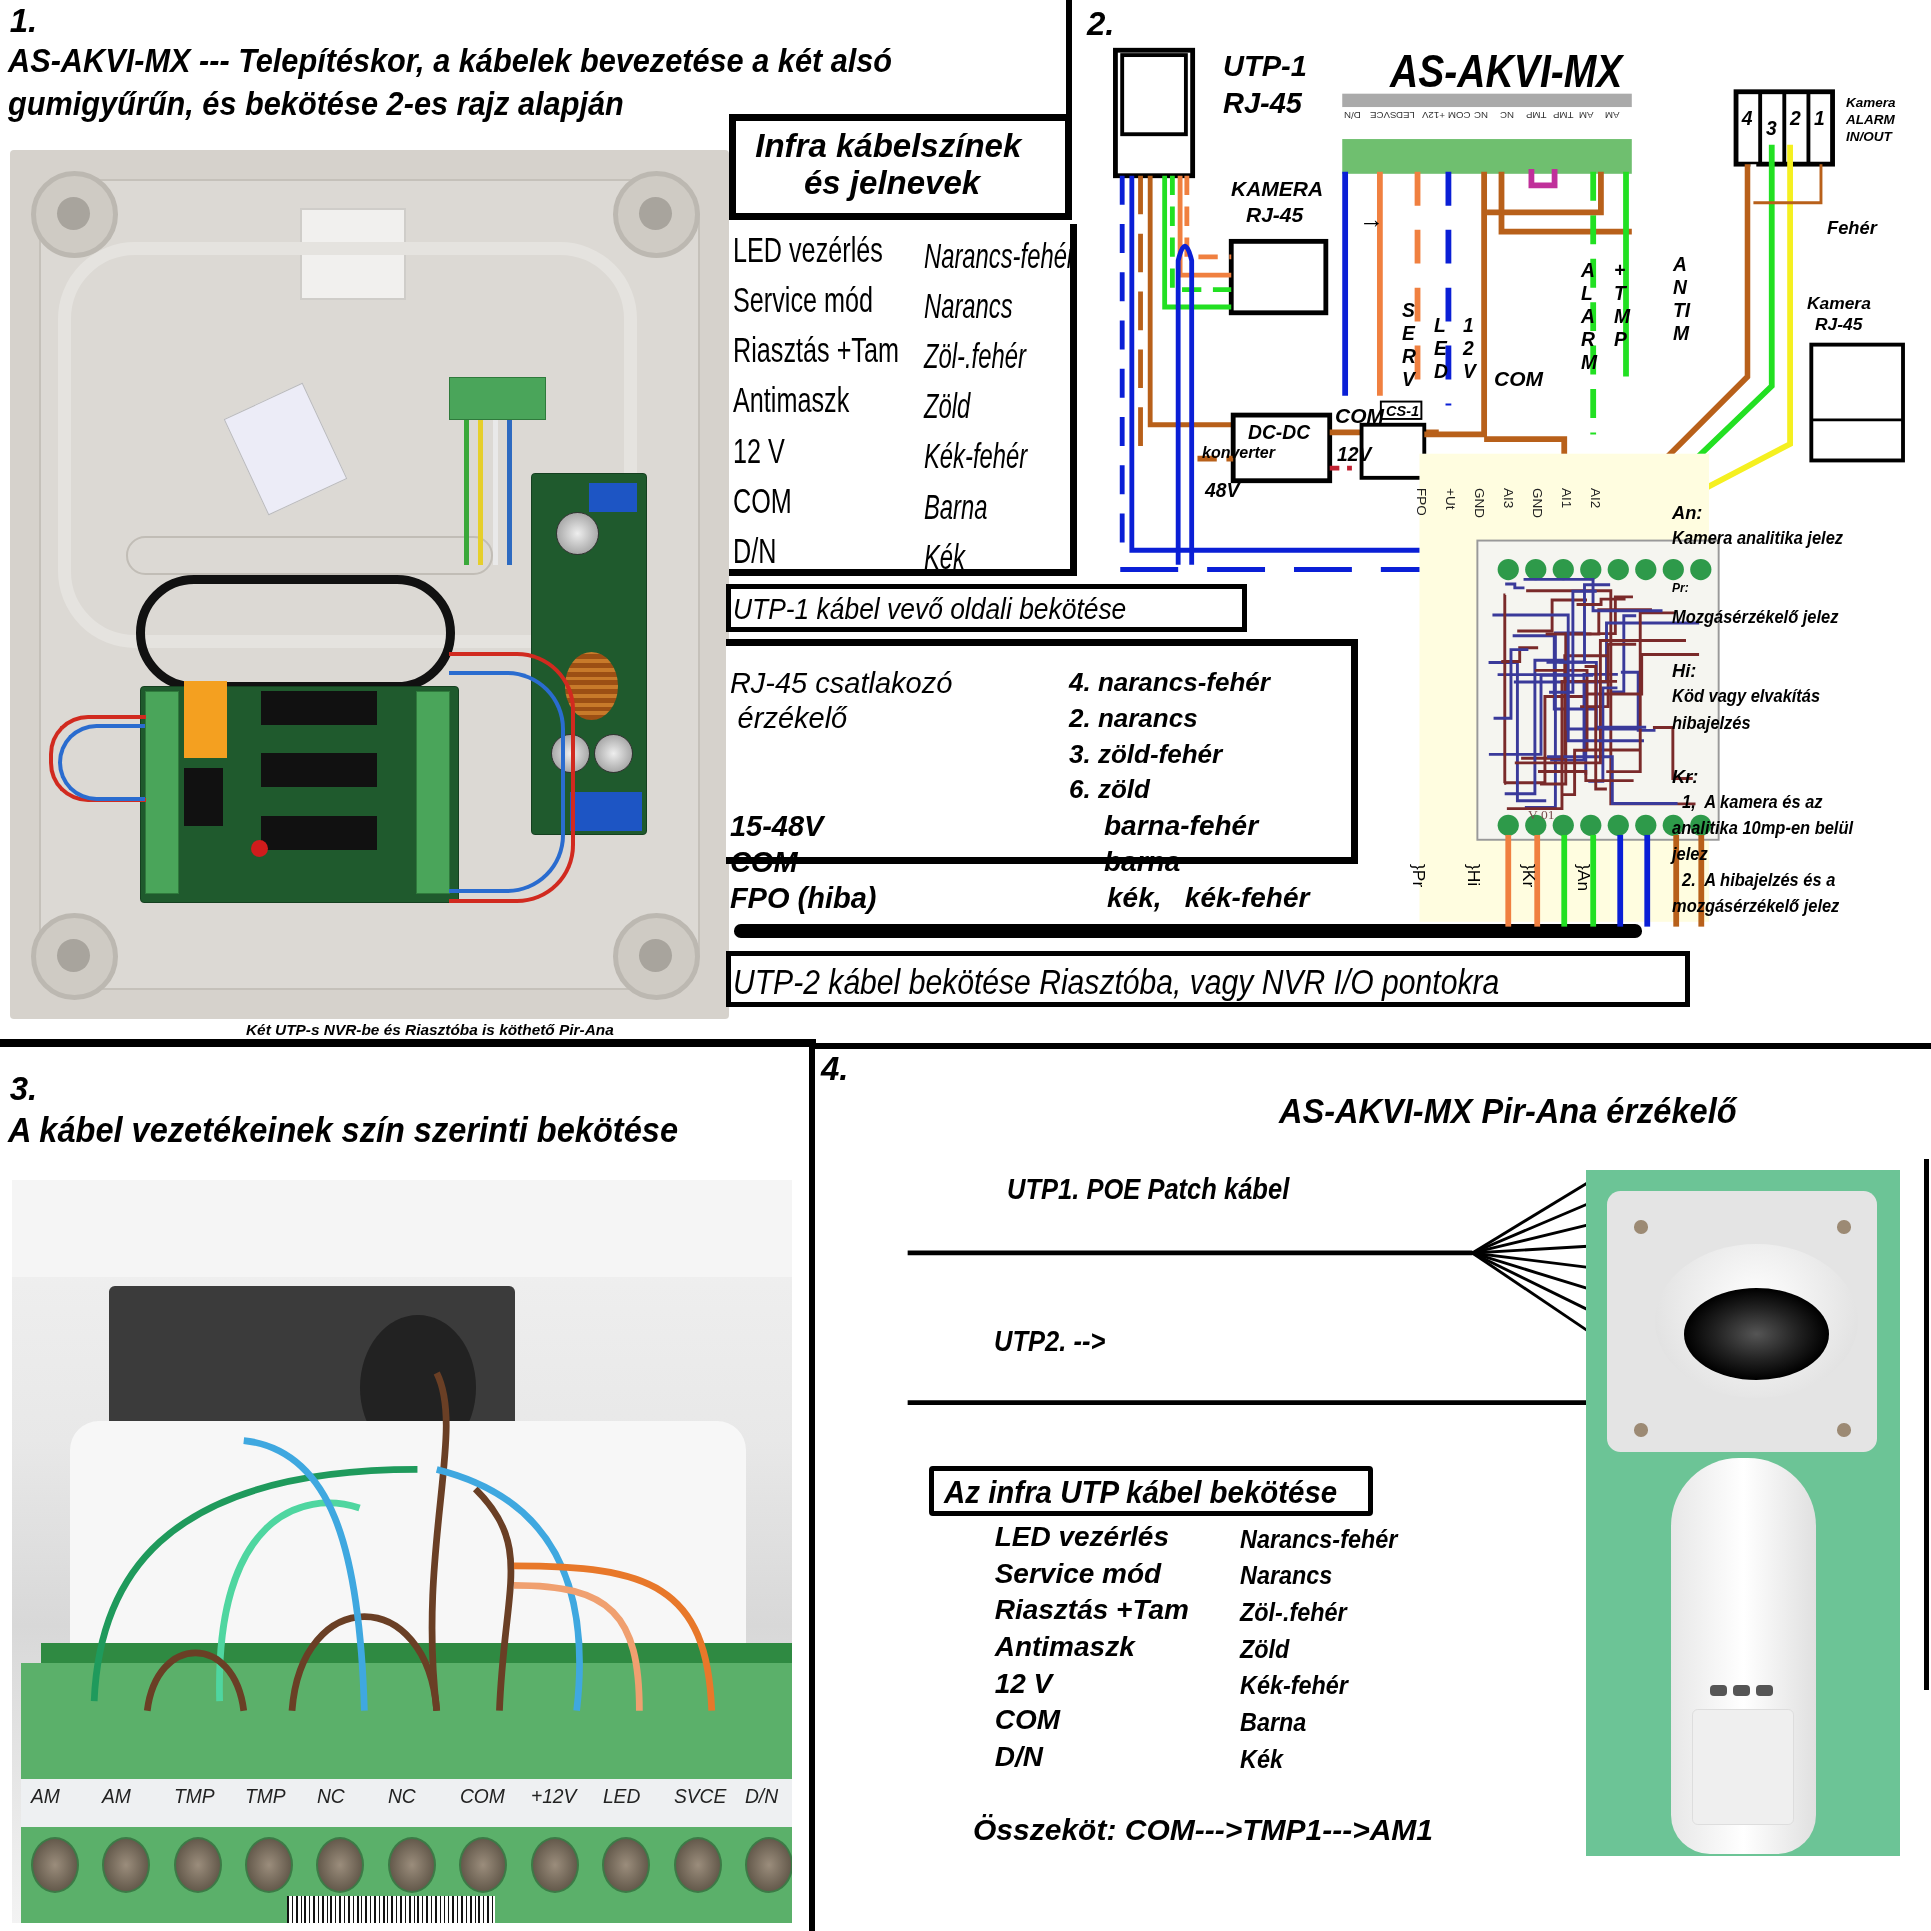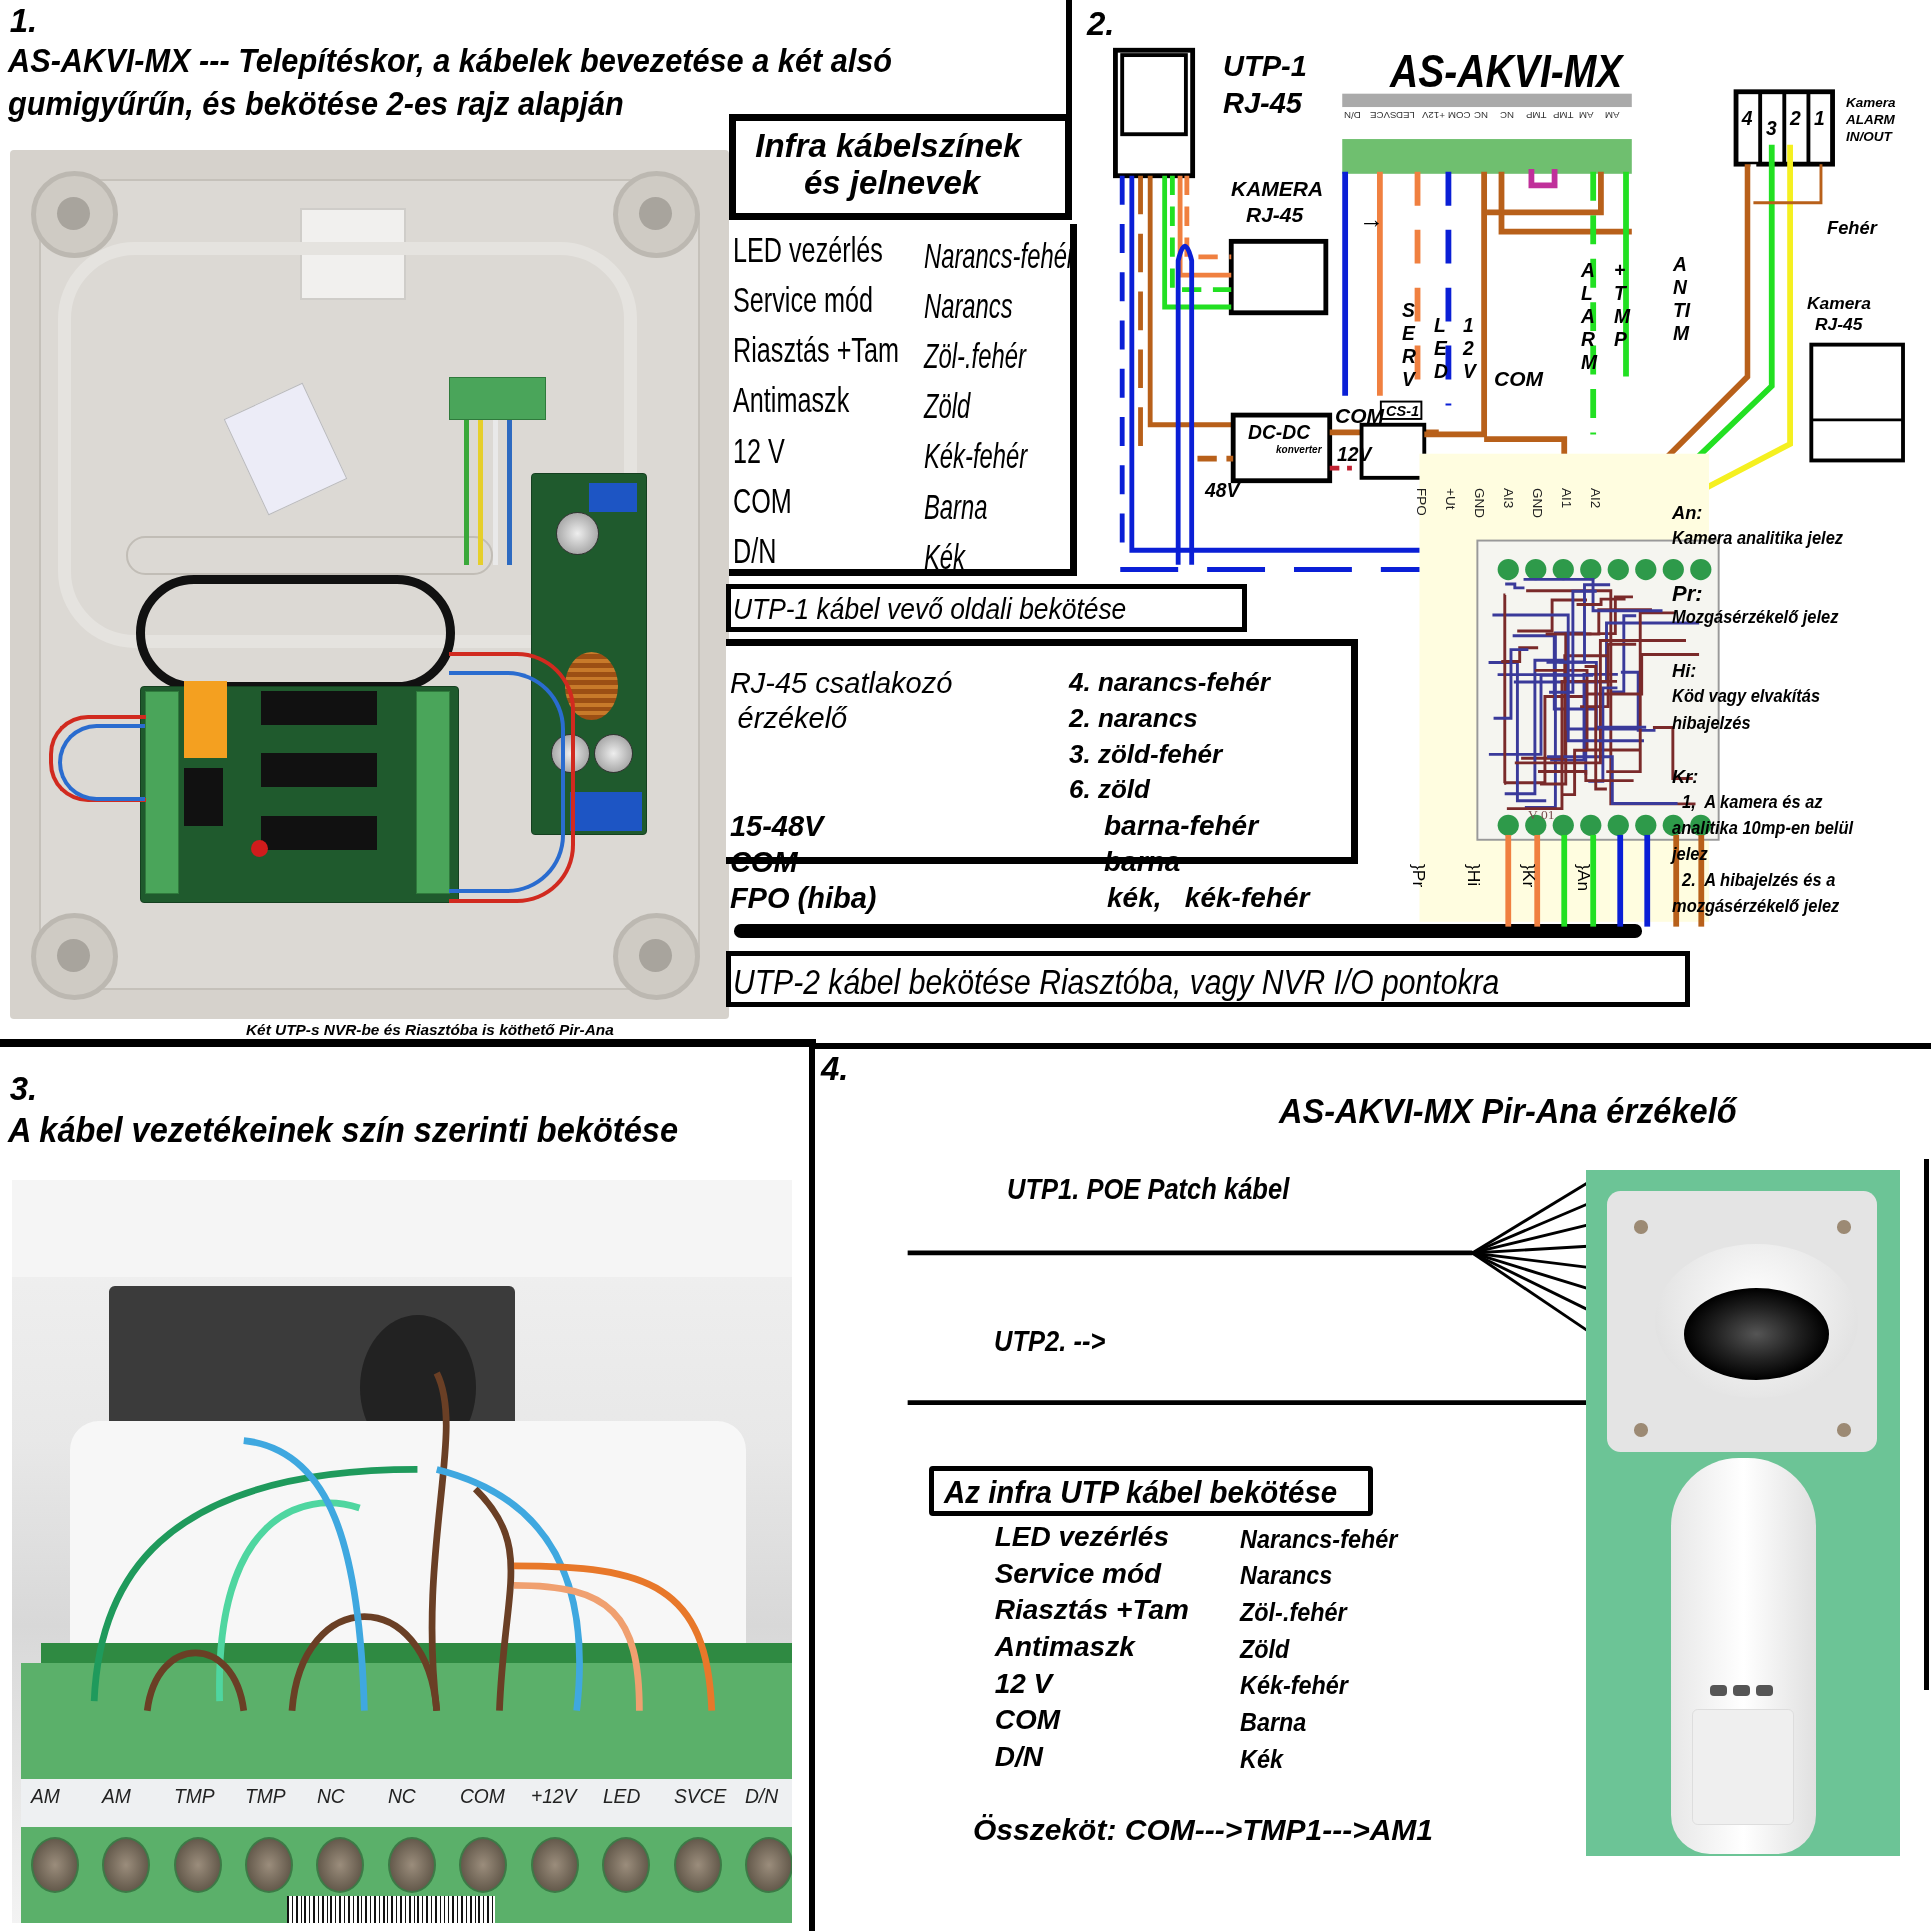--- a/index.html
+++ b/index.html
@@ -327,21 +327,21 @@
 
   <div class="abs it" id="vl-serv" style="left:1402px; top:299px; font-size:19.3px; width:19.3px; line-height:23px; word-break:break-all;">SERV</div>
   <div class="abs it" id="vl-led" style="left:1434px; top:314px; font-size:19.3px; width:19.3px; line-height:23px; word-break:break-all;">LED</div>
   <div class="abs it" id="vl-12v" style="left:1463px; top:314px; font-size:19.3px; width:19.3px; line-height:23px; word-break:break-all;">12V</div>
   <div class="abs it nowrap" style="left:1494px; top:367px; font-size:21px;">COM</div>
   <div class="abs it" id="vl-alarm" style="left:1581px; top:259px; font-size:19.3px; width:19.3px; line-height:23px; word-break:break-all;">ALARM</div>
   <div class="abs it" id="vl-tmp" style="left:1614px; top:259px; font-size:19.3px; width:19.3px; line-height:23px; word-break:break-all;">+TMP</div>
   <div class="abs it" id="vl-antim" style="left:1673px; top:253px; font-size:19.3px; width:19.3px; line-height:23px; word-break:break-all;">ANTIM</div>
 
   <div class="abs it nowrap" style="left:1248px; top:422px; font-size:19.3px;">DC-DC</div>
-  <div class="abs it nowrap" style="left:1276px; top:444px; font-size:10px;">konverter</div>
+  <div class="abs it nowrap" style="left:1202px; top:444px; font-size:16px;">konverter</div>
   <div class="abs it nowrap" style="left:1335px; top:404px; font-size:21px;">COM</div>
   <div class="abs it nowrap" style="left:1337px; top:444px; font-size:19.3px;">12V</div>
   <div class="abs it nowrap" style="left:1205px; top:480px; font-size:19.3px;">48V</div>
   <div class="abs it nowrap" style="left:1386px; top:403px; font-size:14.5px;">CS-1</div>
 
   <div class="abs" id="alarm-io-pins" style="left:1736px; top:108px; width:97px; height:29px;">
       <div style="position:absolute;left:5.8px;top:0px;font-size:19.3px;font-style:italic;font-weight:bold;">4</div>
       <div style="position:absolute;left:30px;top:9.7px;font-size:19.3px;font-style:italic;font-weight:bold;">3</div>
       <div style="position:absolute;left:54px;top:0px;font-size:19.3px;font-style:italic;font-weight:bold;">2</div>
       <div style="position:absolute;left:78px;top:0px;font-size:19.3px;font-style:italic;font-weight:bold;">1</div>
@@ -366,21 +366,21 @@
       <div style="position:absolute;left:11.6px;top:0;font-size:17.4px;transform:rotate(90deg);transform-origin:left top;white-space:nowrap;">}Pr</div>
       <div style="position:absolute;left:67px;top:0;font-size:17.4px;transform:rotate(90deg);transform-origin:left top;white-space:nowrap;">}Hi</div>
       <div style="position:absolute;left:122px;top:0;font-size:17.4px;transform:rotate(90deg);transform-origin:left top;white-space:nowrap;">}Kr</div>
       <div style="position:absolute;left:177px;top:0;font-size:17.4px;transform:rotate(90deg);transform-origin:left top;white-space:nowrap;">}An</div>
     </div>
   <div class="abs nowrap" style="left:1528px; top:807px; font-size:13.5px; font-family:'Liberation Serif',serif; color:#7a5050;">V 01</div>
 
   <div class="abs" id="diagram-legend" style="left:1672px; top:502px; width:256px;">
       <div style="position:absolute;left:0;top:0px;font-size:18.3px;font-style:italic;font-weight:bold;">An:</div>
       <div style="position:absolute;left:0;top:25px;font-size:18.3px;font-style:italic;font-weight:bold;white-space:nowrap;transform:scaleX(0.9);transform-origin:left top;">Kamera analitika jelez</div>
-      <div style="position:absolute;left:0;top:79px;font-size:22px;font-style:italic;font-weight:bold;">Pr:</div>
+      <div style="position:absolute;left:0;top:79px;font-size:12px;font-style:italic;font-weight:bold;">Pr:</div>
       <div style="position:absolute;left:0;top:104px;font-size:18.3px;font-style:italic;font-weight:bold;white-space:nowrap;transform:scaleX(0.9);transform-origin:left top;">Mozgásérzékelő jelez</div>
       <div style="position:absolute;left:0;top:158px;font-size:18.3px;font-style:italic;font-weight:bold;text-align:center;">Hi:</div>
       <div style="position:absolute;left:0;top:183px;font-size:18.3px;font-style:italic;font-weight:bold;white-space:nowrap;transform:scaleX(0.9);transform-origin:left top;">Köd vagy elvakítás</div>
       <div style="position:absolute;left:0;top:210px;font-size:18.3px;font-style:italic;font-weight:bold;white-space:nowrap;transform:scaleX(0.9);transform-origin:left top;">hibajelzés</div>
       <div style="position:absolute;left:0;top:264px;font-size:18.3px;font-style:italic;font-weight:bold;">Kr:</div>
       <div style="position:absolute;left:9.7px;top:289px;font-size:18.3px;font-style:italic;font-weight:bold;white-space:pre;transform:scaleX(0.9);transform-origin:left top;">1,  A kamera és az</div>
       <div style="position:absolute;left:0px;top:315px;font-size:18.3px;font-style:italic;font-weight:bold;white-space:pre;transform:scaleX(0.9);transform-origin:left top;">analitika 10mp-en belül</div>
       <div style="position:absolute;left:0px;top:341px;font-size:18.3px;font-style:italic;font-weight:bold;white-space:pre;transform:scaleX(0.9);transform-origin:left top;">jelez</div>
       <div style="position:absolute;left:9.7px;top:367px;font-size:18.3px;font-style:italic;font-weight:bold;white-space:pre;transform:scaleX(0.9);transform-origin:left top;">2.  A hibajelzés és a</div>
       <div style="position:absolute;left:0px;top:393px;font-size:18.3px;font-style:italic;font-weight:bold;white-space:pre;transform:scaleX(0.9);transform-origin:left top;">mozgásérzékelő jelez</div>

